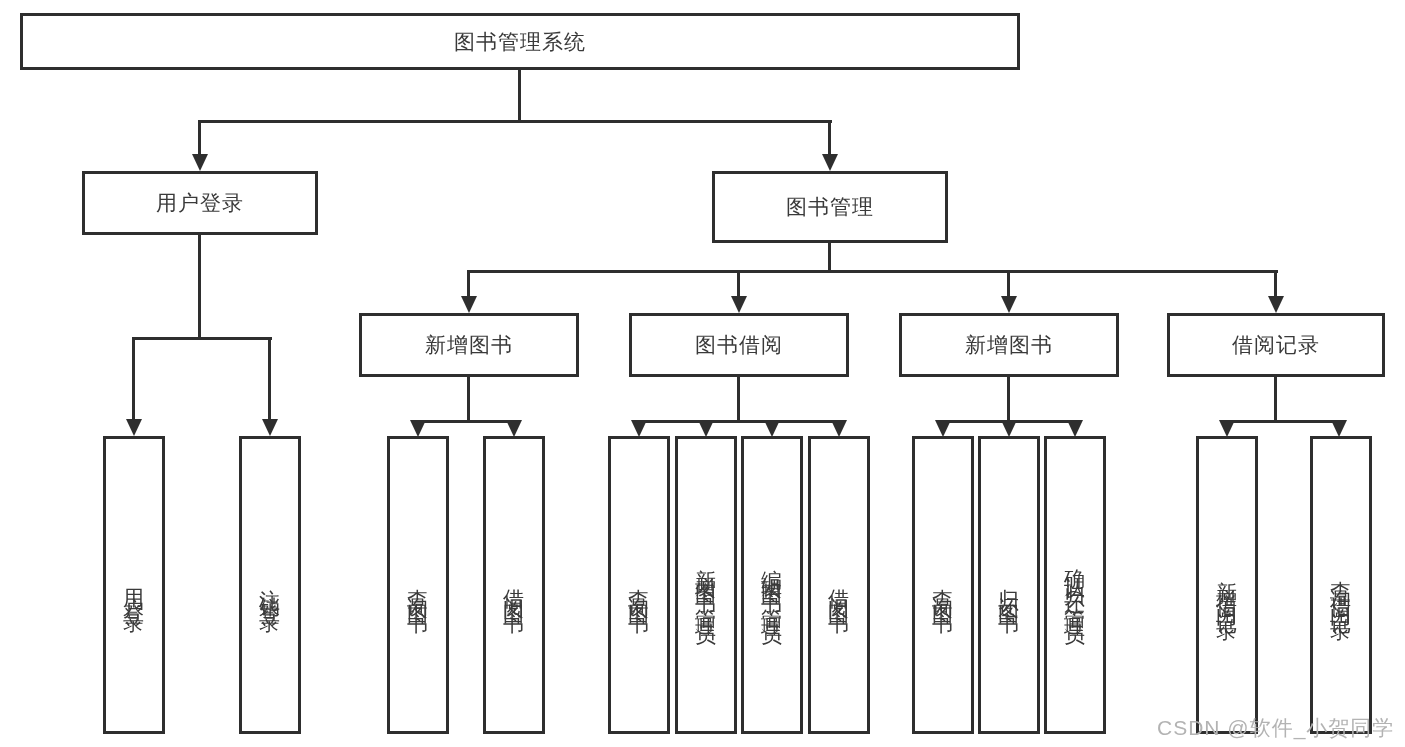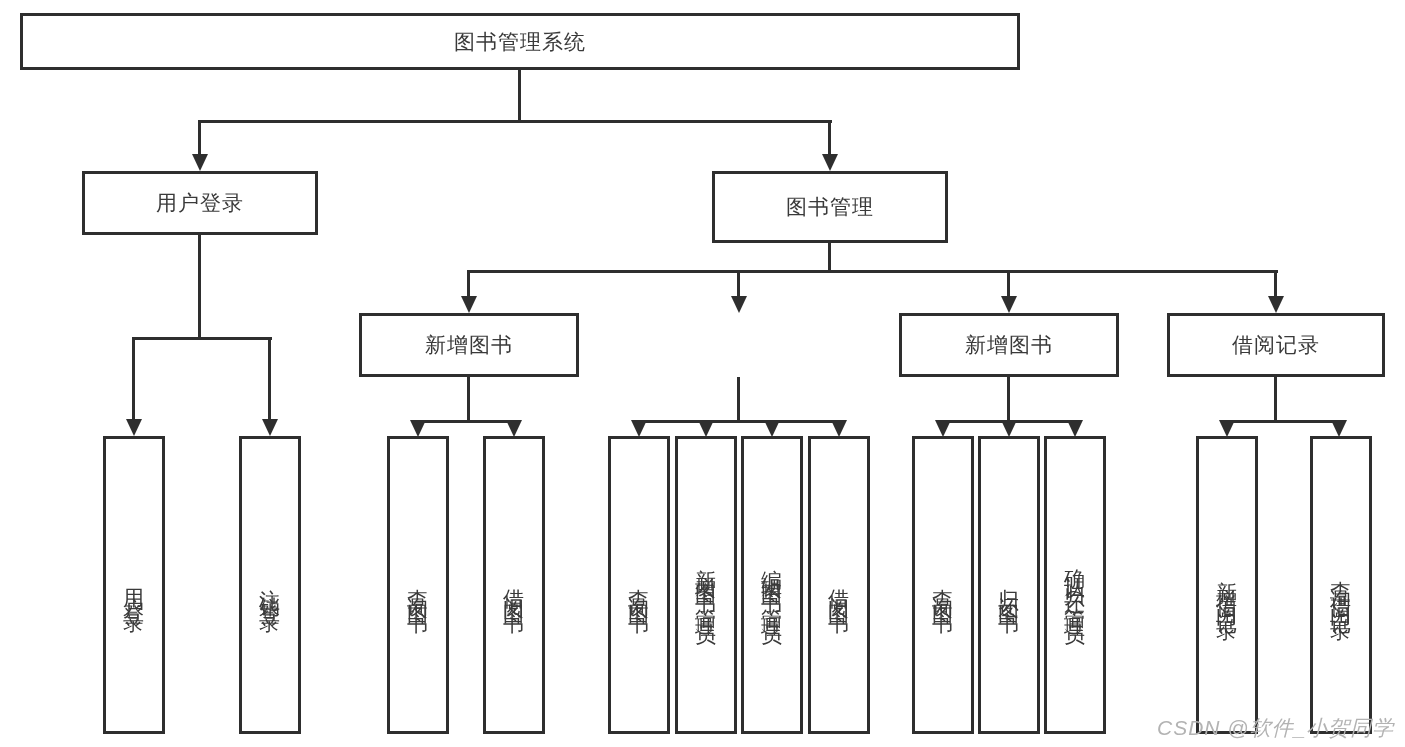--- a/index.html
+++ b/index.html
@@ -56,21 +56,20 @@
   }
   .watermark {
     position: absolute;
     left: 1157px;
     top: 714px;
     font-size: 21px;
     color: #b3b3b3;
     letter-spacing: 1px;
     z-index: 5;
     white-space: nowrap;
-    font-style: italic;
   }
 </style>
 </head>
 <body>
 
 <div class="stage">
 
   <div class="box" style="left:20px; top:13px; width:1000px; height:57px;">图书管理系统</div>
 
   <div class="vline" style="left:518px; top:70px; height:50px;"></div>
@@ -95,20 +94,21 @@
   <div class="vline" style="left:467px; top:270px; height:28px;"></div>
   <div class="arrow" style="left:461px; top:296px;"></div>
   <div class="vline" style="left:737px; top:270px; height:28px;"></div>
   <div class="arrow" style="left:731px; top:296px;"></div>
   <div class="vline" style="left:1007px; top:270px; height:28px;"></div>
   <div class="arrow" style="left:1001px; top:296px;"></div>
   <div class="vline" style="left:1274px; top:270px; height:28px;"></div>
   <div class="arrow" style="left:1268px; top:296px;"></div>
 
   <div class="box" style="left:359px; top:313px; width:220px; height:64px;">新增图书</div>
+  <div class="box" style="left:629px; top:313px; width:220px; height:64px;">图书借阅</div>
   <div class="box" style="left:899px; top:313px; width:220px; height:64px;">新增图书</div>
   <div class="box" style="left:1167px; top:313px; width:218px; height:64px;">借阅记录</div>
 
   <div class="vline" style="left:467px; top:377px; height:43px;"></div>
   <div class="hline" style="left:416px; top:420px; width:101px;"></div>
   <div class="arrow" style="left:410px; top:420px;"></div>
   <div class="arrow" style="left:506px; top:420px;"></div>
 
   <div class="vline" style="left:737px; top:377px; height:43px;"></div>
   <div class="hline" style="left:637px; top:420px; width:204px;"></div>

